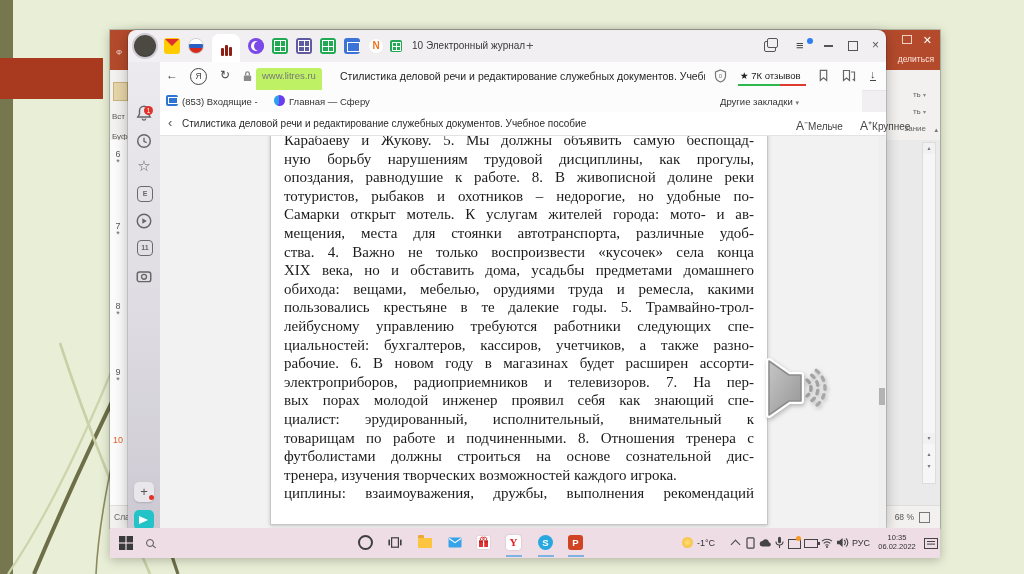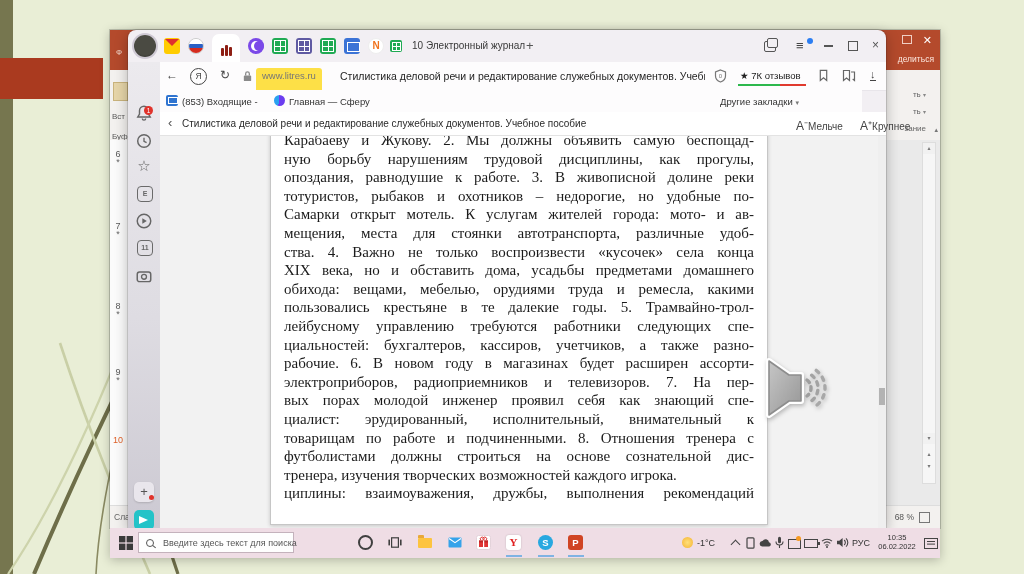--- a/index.html
+++ b/index.html
@@ -57,21 +57,21 @@
   #wc-menu{left:668px;top:8px;font-size:13px;color:#444}
   #wc-dot{left:679px;top:8px;width:6px;height:6px;border-radius:50%;background:#2c7ef2}
   #wc-min{left:696px;top:15px;width:9px;height:2px;background:#555}
   #wc-max{left:720px;top:11px;width:8px;height:8px;border:1.3px solid #555}
   #wc-close{left:744px;top:8px;font-size:12px;color:#555}
 
   #toolbar{left:0;top:32px;width:758px;height:28px;background:#fdfcfd;border-bottom:1px solid #e8e5ea}
   .tb-ico{position:absolute;top:6px;font-size:12px;color:#454545}
   #ya-circle{left:62px;top:6px;width:15px;height:15px;border:1.4px solid #454545;border-radius:50%;
              font-size:8.5px;color:#454545;text-align:center;line-height:15px}
-  #url-chip{left:128px;top:6px;height:28px;background:#fde047;border-radius:3px;font-size:9.5px;color:#777;
+  #url-chip{left:128px;top:6px;height:28px;background:#bef264;border-radius:3px;font-size:9.5px;color:#777;
             padding:0 6px;line-height:15px}
   #page-title-txt{left:212px;top:8px;font-size:10.5px;color:#1f1f1f;white-space:nowrap;max-width:365px;overflow:hidden}
   #shield{left:586px;top:7px}
   #reviews{left:612px;top:8px;font-size:9.5px;color:#222;white-space:nowrap}
   #reviews-ul{left:610px;top:22px;width:68px;height:2px;background:linear-gradient(90deg,#2db84d 0 62%,#e03a2e 62% 100%)}
   #dl-arrow{left:742px;top:6px;font-size:11px;color:#444;border-bottom:1.6px solid #444;line-height:12px}
 
   #bookmarks{left:0;top:60px;width:734px;height:22px;background:#fdfcfd;border-bottom:1px solid #c2410c}
   .bm-txt{position:absolute;top:6px;font-size:9.5px;color:#333;white-space:nowrap}
   #bm-mail{left:38px;top:5px;width:12px;height:11px;background:#2f74d0;border-radius:2px}
@@ -326,23 +326,23 @@
     <div class="abs" id="rheader">
       <span class="abs" id="r-back">‹</span>
       <span class="abs" id="r-title">Стилистика деловой речи и редактирование служебных документов. Учебное пособие</span>
       <span class="fontbtn" style="left:636px"><span class="big">А⁻</span><span>Мельче</span></span>
       <span class="fontbtn" style="left:700px"><span class="big">А⁺</span><span>Крупнее</span></span>
     </div>
 
     <div class="abs" id="content">
       <div class="abs" id="page">
         <div class="abs" id="page-text">
-            <div class="tline">Карабаеву и Жукову. 2. Мы должны объявить самую беспощад-</div>
+            <div class="tline">Карабаеву и Жукову. 5. Мы должны объявить самую беспощад-</div>
             <div class="tline">ную борьбу нарушениям трудовой дисциплины, как прогулы,</div>
-            <div class="tline">опоздания, равнодушие к работе. 3. В живописной долине реки</div>
+            <div class="tline">опоздания, равнодушие к работе. 8. В живописной долине реки</div>
             <div class="tline">тотуристов, рыбаков и охотников – недорогие, но удобные по-</div>
             <div class="tline">Самарки открыт мотель. К услугам жителей города: мото- и ав-</div>
             <div class="tline">мещения, места для стоянки автотранспорта, различные удоб-</div>
             <div class="tline">ства. 4. Важно не только воспроизвести «кусочек» села конца</div>
             <div class="tline">XIX века, но и обставить дома, усадьбы предметами домашнего</div>
             <div class="tline">обихода: вещами, мебелью, орудиями труда и ремесла, какими</div>
             <div class="tline">пользовались крестьяне в те далекие годы. 5. Трамвайно-трол-</div>
             <div class="tline">лейбусному управлению требуются работники следующих спе-</div>
             <div class="tline">циальностей: бухгалтеров, кассиров, учетчиков, а также разно-</div>
             <div class="tline">рабочие. 6. В новом году в магазинах будет расширен ассорти-</div>
@@ -360,21 +360,20 @@
     </div>
   </div>
 
   <div class="abs" id="taskbar">
     <svg class="abs" style="left:9px;top:8px" width="14" height="14" viewBox="0 0 14 14">
       <rect x="0" y="0" width="6.4" height="6.4" fill="#3a3a3a"></rect>
         <rect x="7.6" y="0" width="6.4" height="6.4" fill="#3a3a3a"></rect>
       <rect x="0" y="7.6" width="6.4" height="6.4" fill="#3a3a3a"></rect>
         <rect x="7.6" y="7.6" width="6.4" height="6.4" fill="#3a3a3a"></rect>
     </svg>
-    <div class="abs" id="tb-search">Введите здесь текст для поиска</div>
     <span class="abs" id="tb-mag"></span>
     <span class="abs tb-app" id="tb-cortana" style="left:248px"></span>
     <svg class="abs tb-app" style="left:278px;top:9px" width="14" height="11" viewBox="0 0 14 11">
       <rect x="3.6" y="0.8" width="6.8" height="9.4" fill="none" stroke="#3f3f3f" stroke-width="1.2"></rect>
       <rect x="0.4" y="2.6" width="1.6" height="5.8" fill="#3f3f3f"></rect>
         <rect x="12" y="2.6" width="1.6" height="5.8" fill="#3f3f3f"></rect>
     </svg>
     <span class="abs" id="tb-folder" style="left:308px"></span>
     <svg class="abs tb-app" style="left:338px;top:9px" width="14" height="11" viewBox="0 0 14 11">
       <rect x="0.5" y="0.5" width="13" height="10" rx="1" fill="#36a3ea"></rect>

